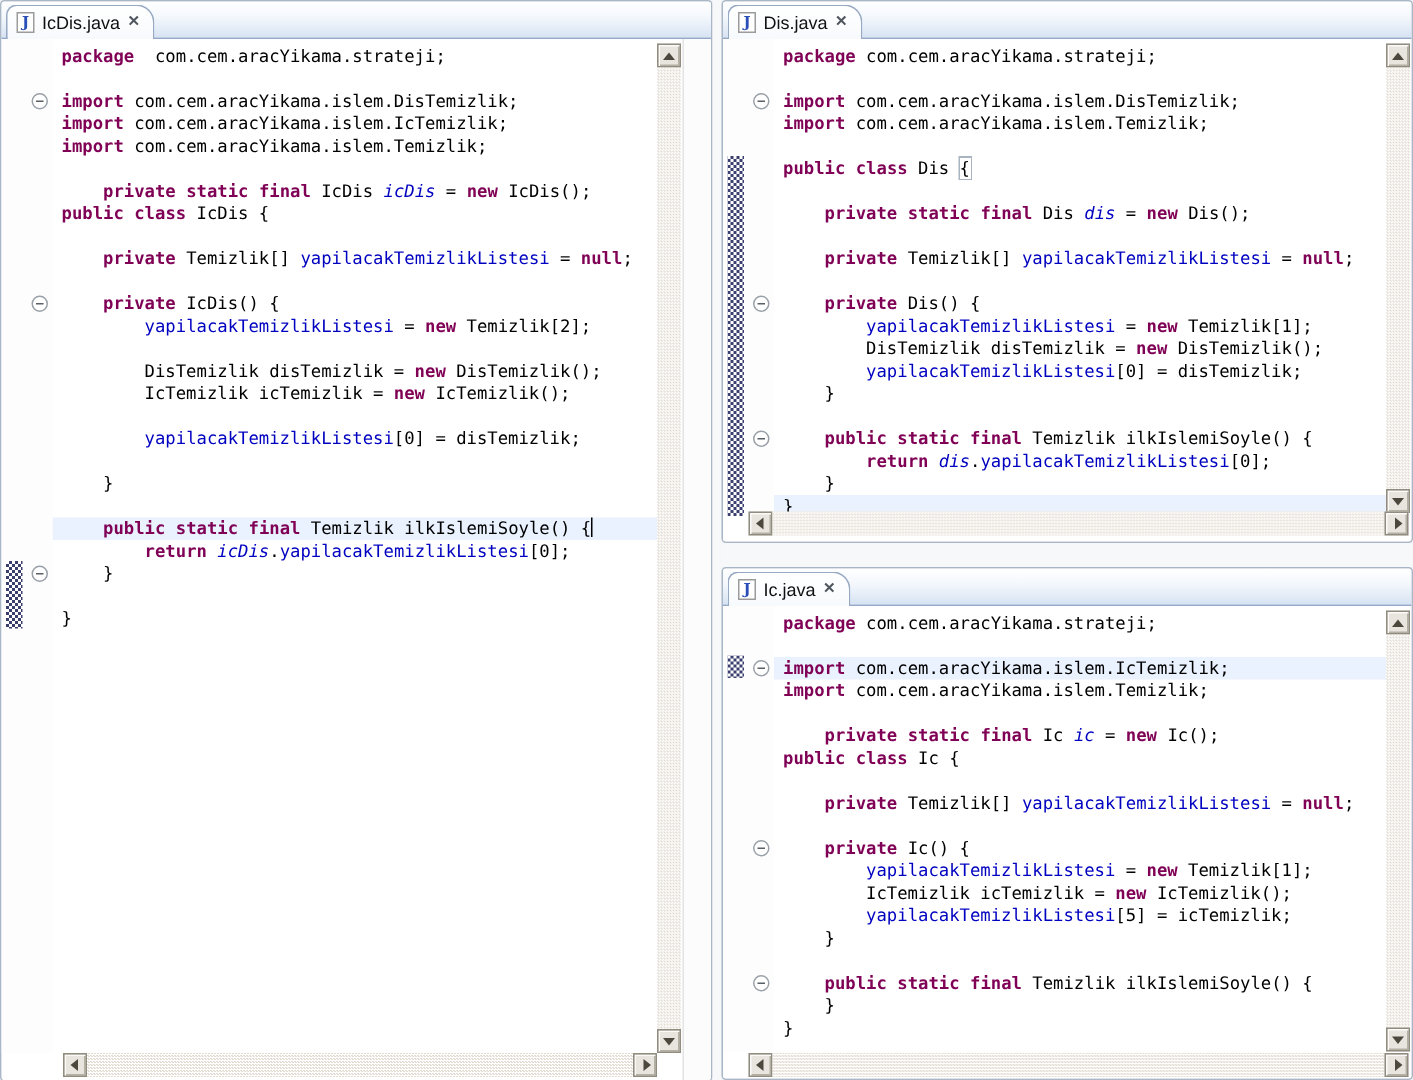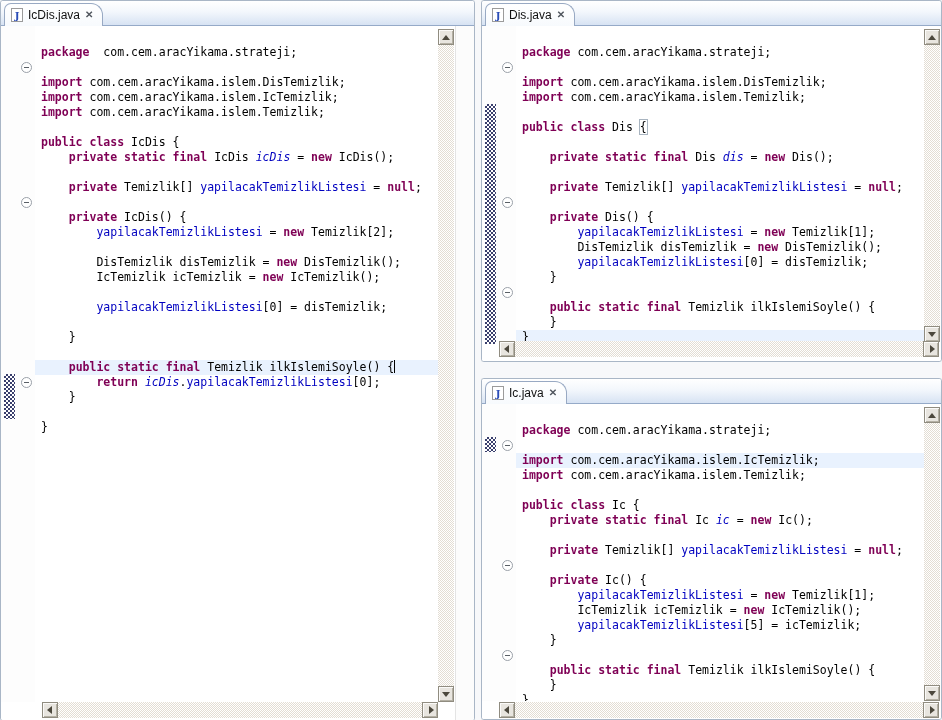--- a/index.html
+++ b/index.html
@@ -25,21 +25,21 @@
 
   .editor{position:absolute;left:0;right:0;top:25px;bottom:0;background:var(--editorBg);}
   .ruler{position:absolute;top:0;background:#fdfdfd;}
   .ann-ruler{left:0;width:17px;}
   .fold-ruler{left:17px;width:17px;}
   .hatch{position:absolute;left:3px;width:11px;
     background:repeating-conic-gradient(var(--hatch) 0% 25%,#ffffff 0% 50%) 0 0/4px 4px;}
   .foldicon{position:absolute;left:3px;width:9px;height:9px;border:1px solid #9aa0a8;border-radius:50%;background:#fff;box-sizing:content-box;}
   .foldicon::after{content:"";position:absolute;left:2px;right:2px;top:4px;height:1px;background:#5a6066;}
 
-  .textarea{position:absolute;top:16px;padding-top:3px;box-sizing:border-box;overflow:hidden;
+  .textarea{position:absolute;top:1px;padding-top:3px;box-sizing:border-box;overflow:hidden;
     font-family:"DejaVu Sans Mono",monospace;font-size:11.5px;line-height:15px;color:var(--plain);}
   .line{height:15px;white-space:pre;padding-left:6px;}
   .line.cur{background:var(--currentLine);}
   .k{color:var(--keyword);font-weight:bold;}
   .f{color:var(--field);}
   .s{color:var(--staticField);font-style:italic;}
   .m{box-shadow:0 0 0 1px #a8b4c0;}
   .caret{display:inline-block;width:1px;height:13px;background:#000;vertical-align:-2px;}
 
   .vscroll,.hscroll{position:absolute;}
@@ -81,22 +81,22 @@
           <div class="foldicon" style="top: 171px;"></div>
           <div class="foldicon" style="top: 351px;"></div>
         </div>
       <div class="textarea" style="left:34px;width:403px;bottom:18px;">
           <div class="line"><span class="k">package</span><span>  com.cem.aracYikama.strateji;</span></div>
           <div class="line"></div>
           <div class="line"><span class="k">import</span><span> com.cem.aracYikama.islem.DisTemizlik;</span></div>
           <div class="line"><span class="k">import</span><span> com.cem.aracYikama.islem.IcTemizlik;</span></div>
           <div class="line"><span class="k">import</span><span> com.cem.aracYikama.islem.Temizlik;</span></div>
           <div class="line"></div>
+          <div class="line"><span>    </span><span class="k">private</span><span> </span><span class="k">static</span><span> </span><span class="k">final</span><span> IcDis </span><span class="s">icDis</span><span> = </span><span class="k">new</span><span> IcDis();</span></div>
           <div class="line"><span class="k">public</span><span> </span><span class="k">class</span><span> IcDis {</span></div>
-          <div class="line"><span>    </span><span class="k">private</span><span> </span><span class="k">static</span><span> </span><span class="k">final</span><span> IcDis </span><span class="s">icDis</span><span> = </span><span class="k">new</span><span> IcDis();</span></div>
           <div class="line"></div>
           <div class="line"><span>    </span><span class="k">private</span><span> Temizlik[] </span><span class="f">yapilacakTemizlikListesi</span><span> = </span><span class="k">null</span><span>;</span></div>
           <div class="line"></div>
           <div class="line"><span>    </span><span class="k">private</span><span> IcDis() {</span></div>
           <div class="line"><span>        </span><span class="f">yapilacakTemizlikListesi</span><span> = </span><span class="k">new</span><span> Temizlik[2];</span></div>
           <div class="line"></div>
           <div class="line"><span>        DisTemizlik disTemizlik = </span><span class="k">new</span><span> DisTemizlik();</span></div>
           <div class="line"><span>        IcTemizlik icTemizlik = </span><span class="k">new</span><span> IcTemizlik();</span></div>
           <div class="line"></div>
           <div class="line"><span>        </span><span class="f">yapilacakTemizlikListesi</span><span>[0] = disTemizlik;</span></div>
@@ -154,20 +154,21 @@
           <div class="line"></div>
           <div class="line"><span>    </span><span class="k">private</span><span> Temizlik[] </span><span class="f">yapilacakTemizlikListesi</span><span> = </span><span class="k">null</span><span>;</span></div>
           <div class="line"></div>
           <div class="line"><span>    </span><span class="k">private</span><span> Dis() {</span></div>
           <div class="line"><span>        </span><span class="f">yapilacakTemizlikListesi</span><span> = </span><span class="k">new</span><span> Temizlik[1];</span></div>
           <div class="line"><span>        DisTemizlik disTemizlik = </span><span class="k">new</span><span> DisTemizlik();</span></div>
           <div class="line"><span>        </span><span class="f">yapilacakTemizlikListesi</span><span>[0] = disTemizlik;</span></div>
           <div class="line"><span>    }</span></div>
           <div class="line"></div>
           <div class="line"><span>    </span><span class="k">public</span><span> </span><span class="k">static</span><span> </span><span class="k">final</span><span> Temizlik ilkIslemiSoyle() {</span></div>
+          <div class="line"><span>        </span><span class="k">return</span><span> </span><span class="s">dis</span><span>.</span><span class="f">yapilacakTemizlikListesi</span><span>[0];</span></div>
           <div class="line"><span>    }</span></div>
           <div class="line cur"><span>}</span></div>
         </div>
       <div class="vscroll" style="left:442px;top:3px;height:313px;width:16px;">
         <div class="sbtn up"></div>
         <div class="track"></div>
         <div class="sbtn down"></div>
       </div>
       <div class="hscroll" style="left:17px;right:2px;bottom:4px;height:16px;">
         <div class="sbtn lf"></div>
@@ -195,22 +196,22 @@
           <div class="foldicon" style="top: 36px;"></div>
           <div class="foldicon" style="top: 156px;"></div>
           <div class="foldicon" style="top: 246px;"></div>
         </div>
       <div class="textarea" style="left:34px;width:408px;bottom:18px;">
           <div class="line"><span class="k">package</span><span> com.cem.aracYikama.strateji;</span></div>
           <div class="line"></div>
           <div class="line cur"><span class="k">import</span><span> com.cem.aracYikama.islem.IcTemizlik;</span></div>
           <div class="line"><span class="k">import</span><span> com.cem.aracYikama.islem.Temizlik;</span></div>
           <div class="line"></div>
+          <div class="line"><span>    </span><span class="k">private</span><span> </span><span class="k">static</span><span> </span><span class="k">final</span><span> Ic </span><span class="s">ic</span><span> = </span><span class="k">new</span><span> Ic();</span></div>
           <div class="line"><span class="k">public</span><span> </span><span class="k">class</span><span> Ic {</span></div>
-          <div class="line"><span>    </span><span class="k">private</span><span> </span><span class="k">static</span><span> </span><span class="k">final</span><span> Ic </span><span class="s">ic</span><span> = </span><span class="k">new</span><span> Ic();</span></div>
           <div class="line"></div>
           <div class="line"><span>    </span><span class="k">private</span><span> Temizlik[] </span><span class="f">yapilacakTemizlikListesi</span><span> = </span><span class="k">null</span><span>;</span></div>
           <div class="line"></div>
           <div class="line"><span>    </span><span class="k">private</span><span> Ic() {</span></div>
           <div class="line"><span>        </span><span class="f">yapilacakTemizlikListesi</span><span> = </span><span class="k">new</span><span> Temizlik[1];</span></div>
           <div class="line"><span>        IcTemizlik icTemizlik = </span><span class="k">new</span><span> IcTemizlik();</span></div>
           <div class="line"><span>        </span><span class="f">yapilacakTemizlikListesi</span><span>[5] = icTemizlik;</span></div>
           <div class="line"><span>    }</span></div>
           <div class="line"></div>
           <div class="line"><span>    </span><span class="k">public</span><span> </span><span class="k">static</span><span> </span><span class="k">final</span><span> Temizlik ilkIslemiSoyle() {</span></div>

